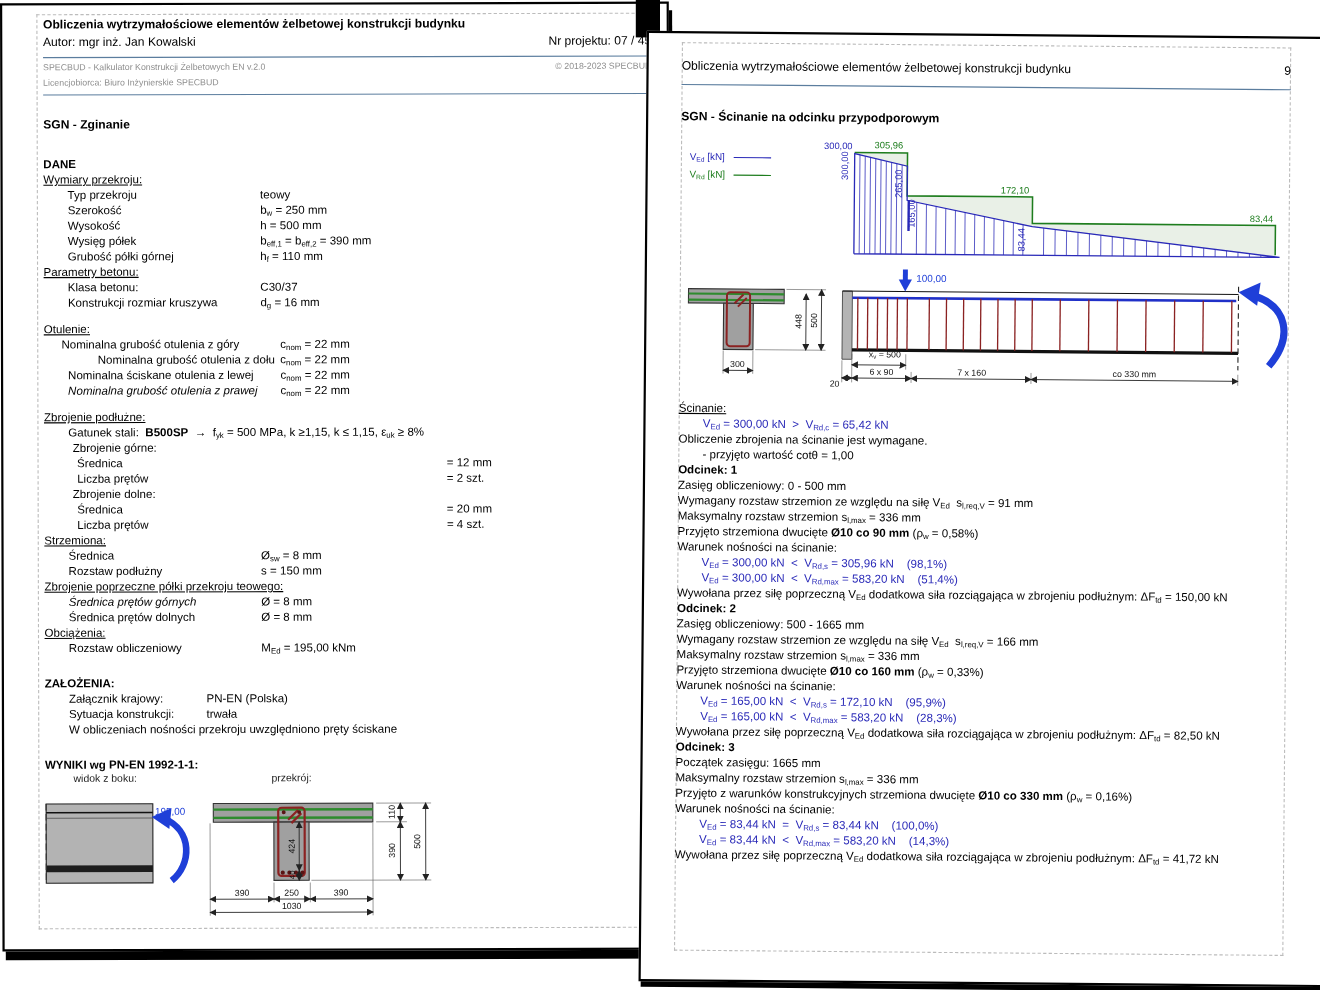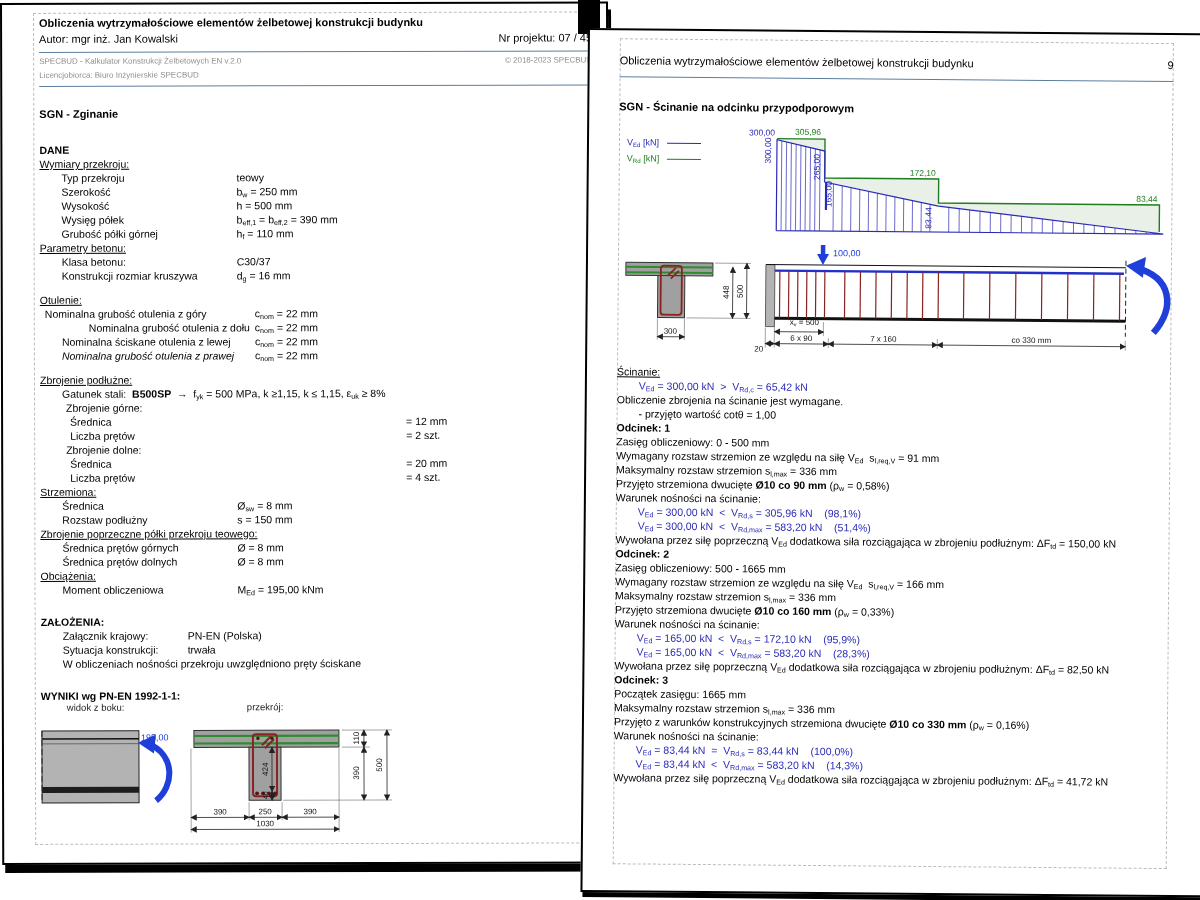--- a/index.html
+++ b/index.html
@@ -110,21 +110,21 @@
           <span class="lab" style="left: 22px;">Klasa betonu:</span>
           <span class="val" style="left: 197px;">C30/37</span>
         </div>
         <div class="lrow">
           <span class="lab" style="left: 22px;">Konstrukcji rozmiar kruszywa</span>
           <span class="val" style="left: 197px;">d<sub>g</sub> = 16 mm</span>
         </div>
         <div style="height: 10px;"></div>
         <div class="blk-h hu">Otulenie:</div>
         <div class="lrow">
-          <span class="lab" style="left: 5px;">Nominalna grubość otulenia z góry</span>
+          <span class="lab" style="left: 16px;">Nominalna grubość otulenia z góry</span>
           <span class="val" style="left: 215px;">c<sub>nom</sub> = 22 mm</span>
         </div>
         <div class="lrow">
           <span class="lab" style="left: 22px; margin-left: 27px;">Nominalna grubość otulenia z dołu</span>
           <span class="val" style="left: 215px;">c<sub>nom</sub> = 22 mm</span>
         </div>
         <div class="lrow">
           <span class="lab" style="left: 22px;">Nominalna ściskane otulenia z lewej</span>
           <span class="val" style="left: 215px;">c<sub>nom</sub> = 22 mm</span>
         </div>
@@ -163,30 +163,30 @@
         <div class="lrow">
           <span class="lab" style="left: 22px;">Średnica</span>
           <span class="val" style="left: 197px;">Ø<sub>sw</sub> = 8 mm</span>
         </div>
         <div class="lrow">
           <span class="lab" style="left: 22px;">Rozstaw podłużny</span>
           <span class="val" style="left: 197px;">s = 150 mm</span>
         </div>
         <div class="blk-h hu">Zbrojenie poprzeczne półki przekroju teowego:</div>
         <div class="lrow">
-          <span class="lab" style="left: 22px;">Średnica prętów górnych</span>
+          <span class="lab" style="left: 22px; font-style: italic;">Średnica prętów górnych</span>
           <span class="val" style="left: 197px;">Ø = 8 mm</span>
         </div>
         <div class="lrow">
           <span class="lab" style="left: 22px;">Średnica prętów dolnych</span>
           <span class="val" style="left: 197px;">Ø = 8 mm</span>
         </div>
         <div class="blk-h hu">Obciążenia:</div>
         <div class="lrow">
-          <span class="lab" style="left: 22px;">Moment obliczeniowa</span>
+          <span class="lab" style="left: 22px;">Rozstaw obliczeniowy</span>
           <span class="val" style="left: 197px;">M<sub>Ed</sub> = 195,00 kNm</span>
         </div>
         <div style="height: 18px;"></div>
         <div class="blk-h hb">ZAŁOŻENIA:</div>
         <div class="lrow">
           <span class="lab" style="left: 22px;">Załącznik krajowy:</span>
           <span class="val" style="left: 147px;">PN-EN (Polska)</span>
         </div>
         <div class="lrow">
           <span class="lab" style="left: 22px;">Sytuacja konstrukcji:</span>

